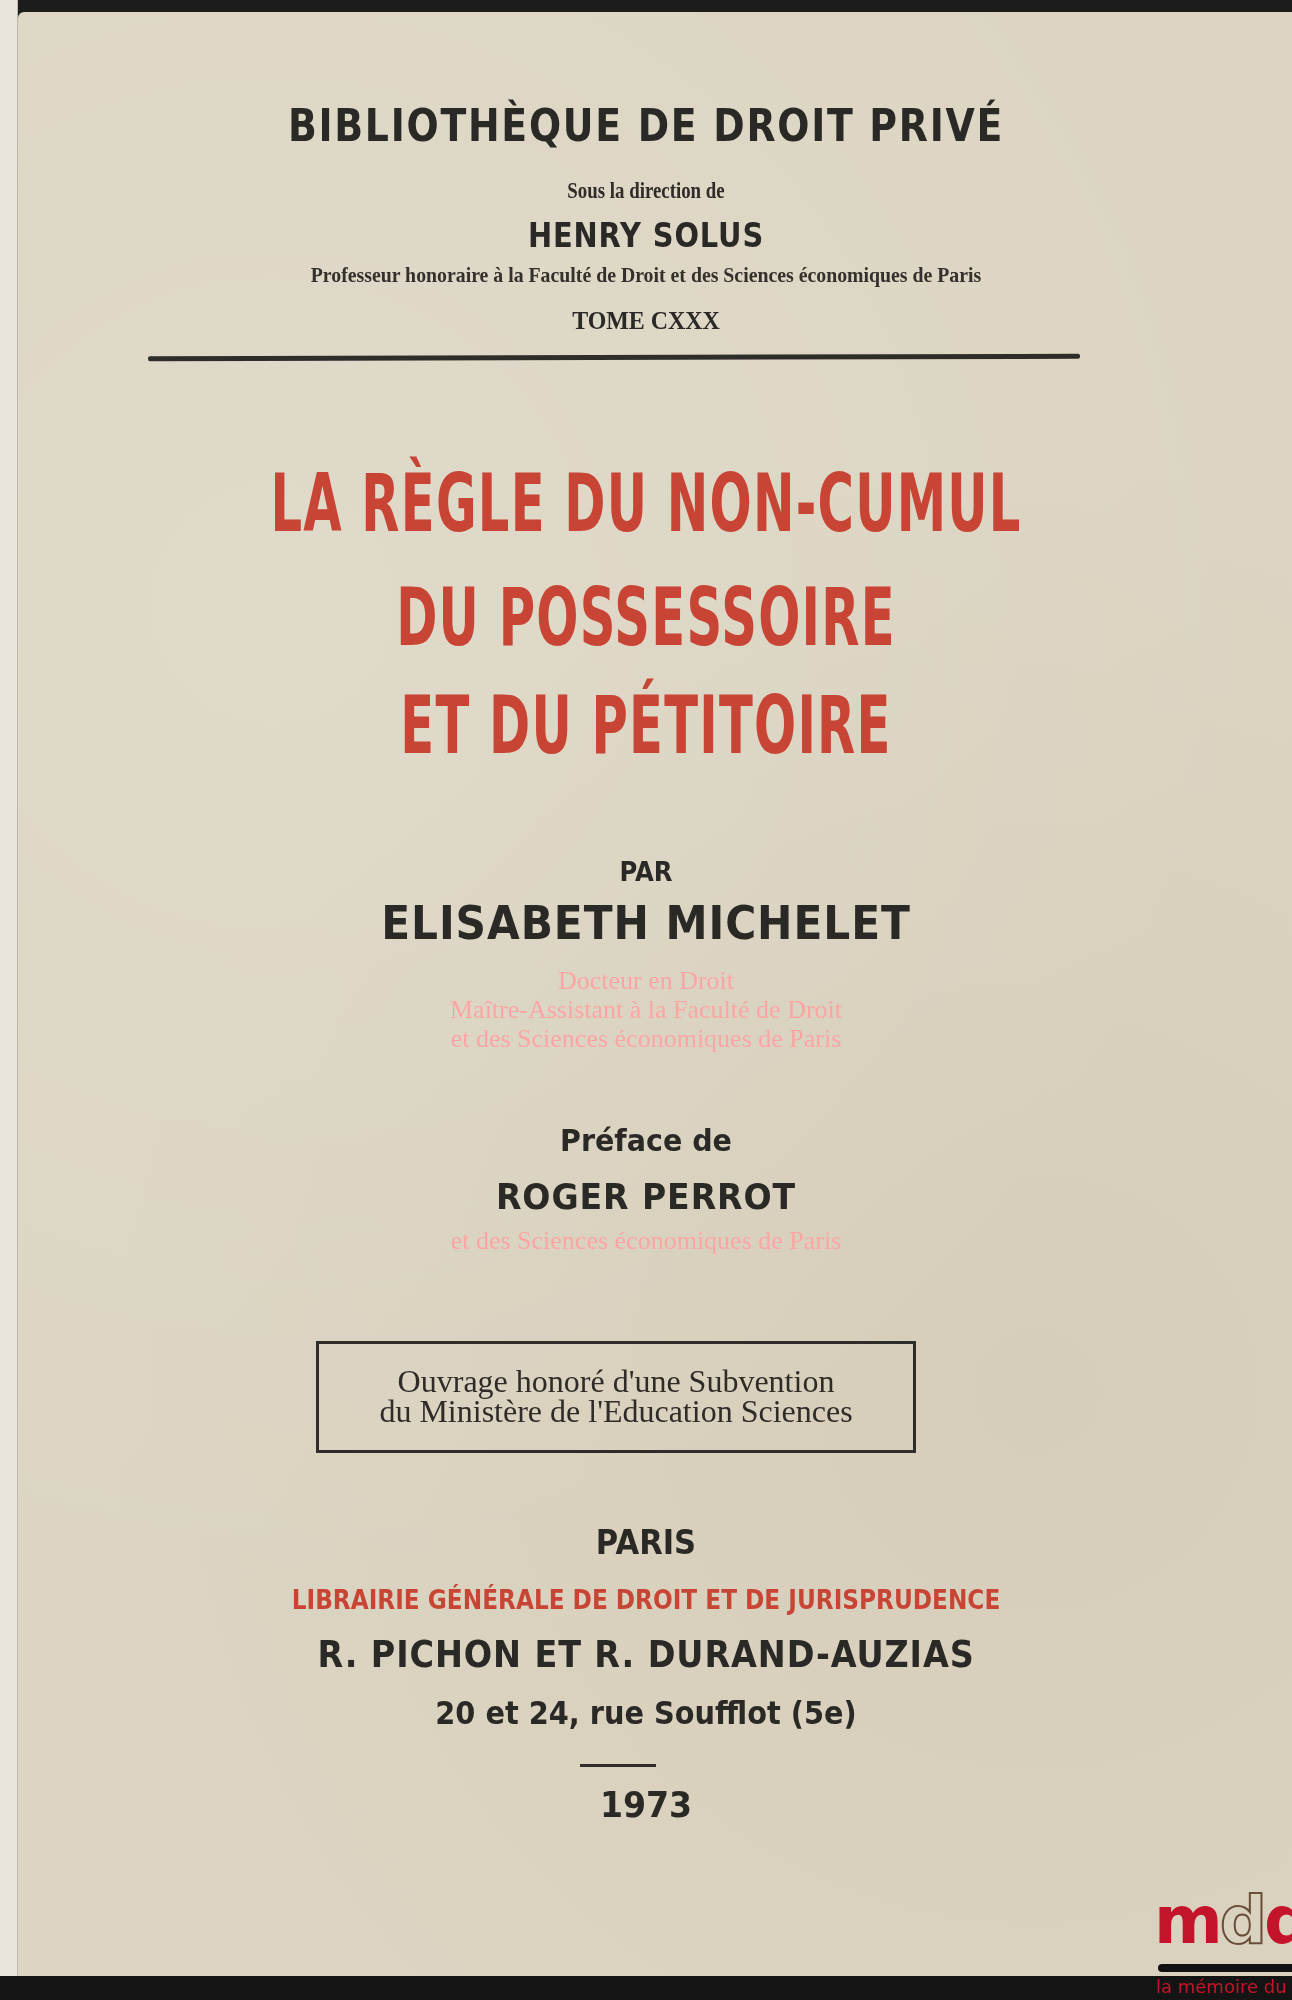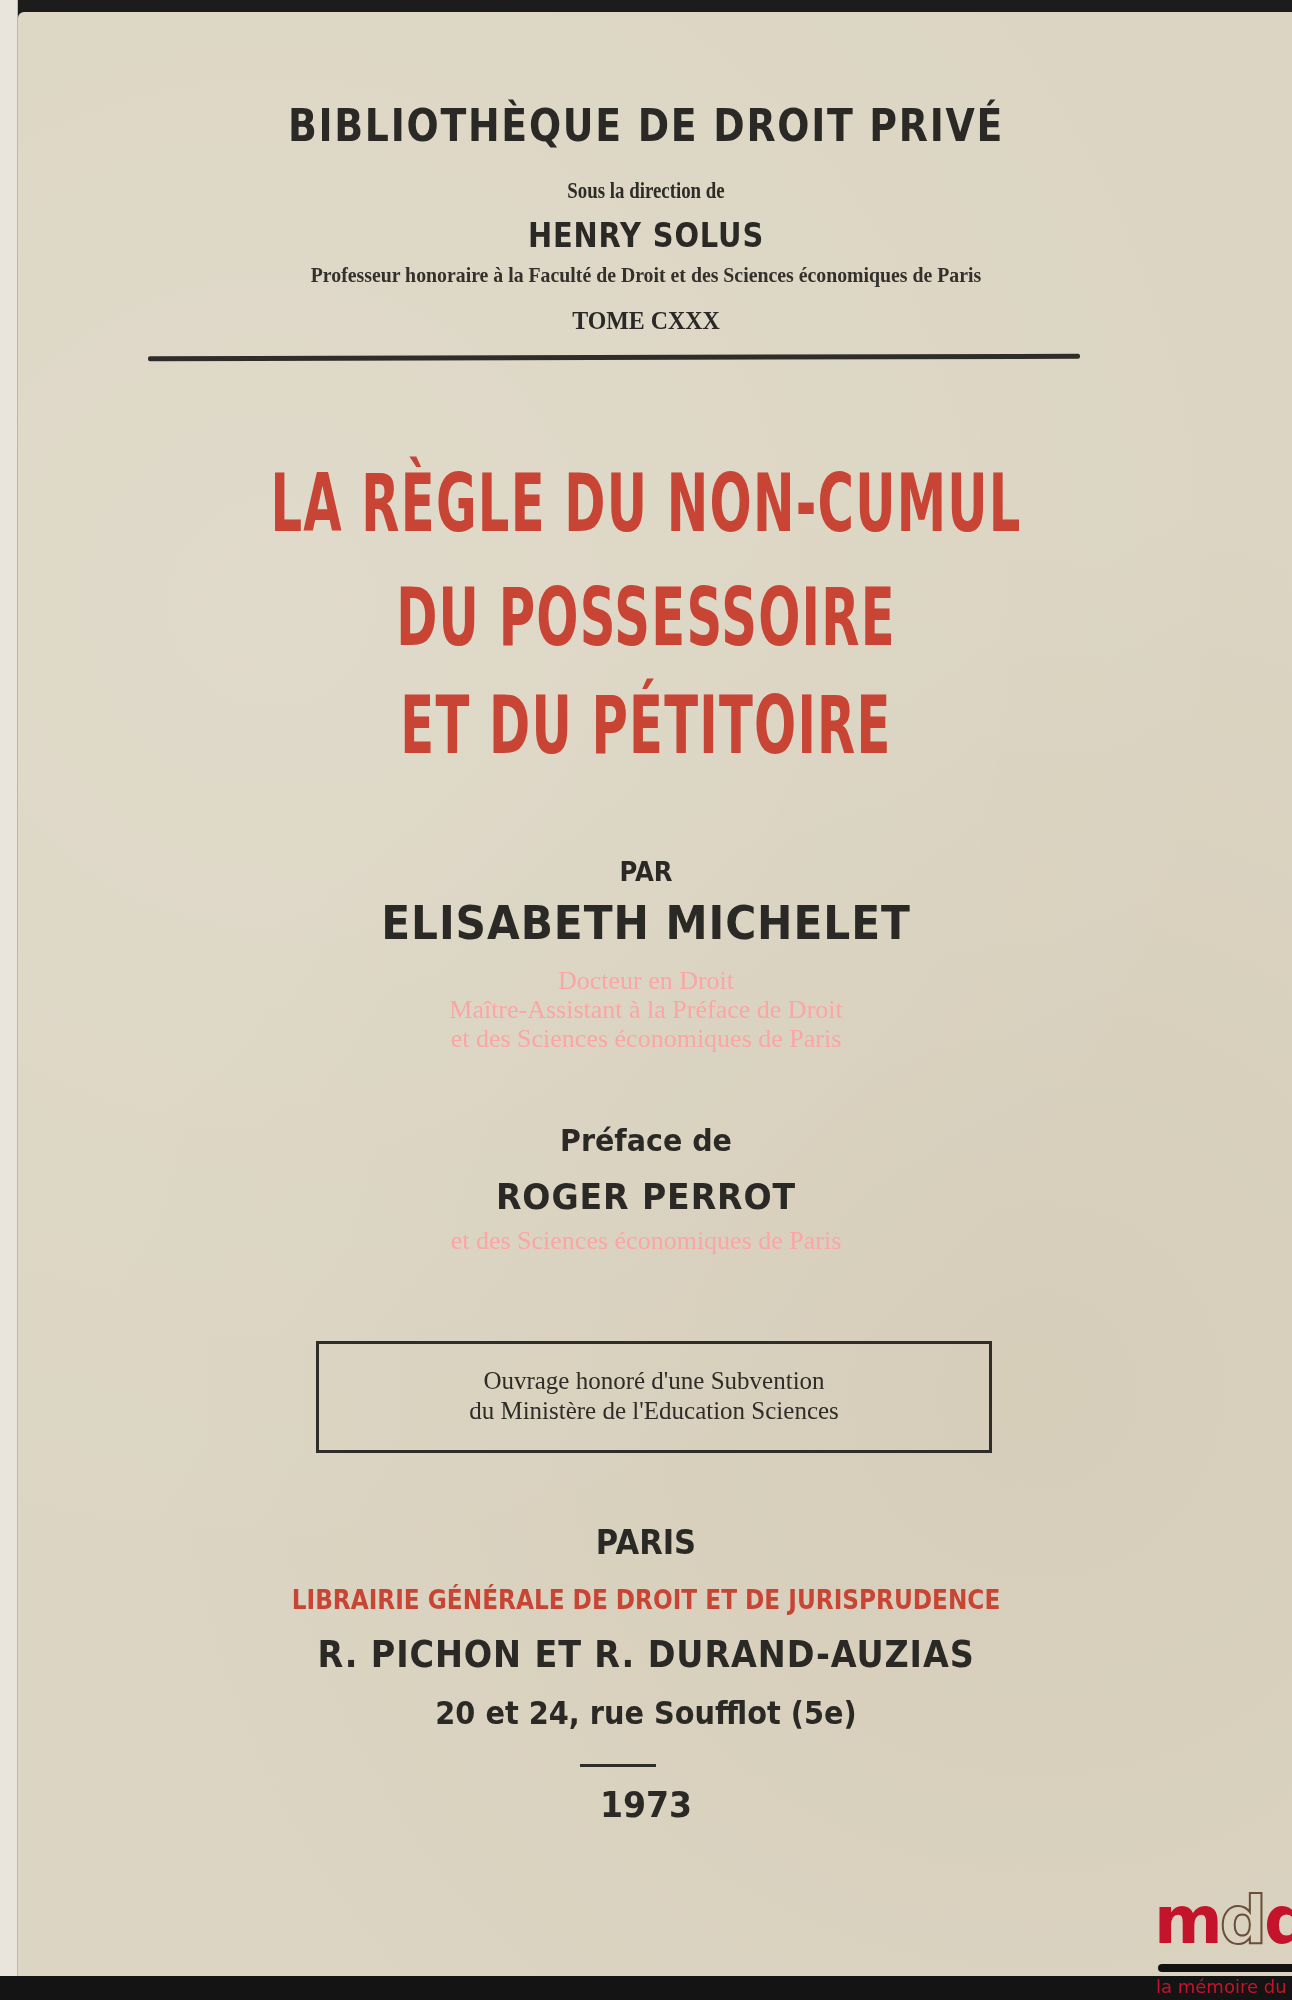--- a/index.html
+++ b/index.html
@@ -35,21 +35,21 @@
 
   .par { top: 856px; font-family: "DejaVu Sans", sans-serif; font-weight: bold; font-size: 27px; color: #2b2926; transform: scaleX(0.9); }
   .author { top: 896px; font-family: "DejaVu Sans", sans-serif; font-weight: bold; font-size: 46px; color: #2b2926; letter-spacing: 1px; transform: scaleX(0.92); }
   .aff { font-size: 26px; color: #fca5a5; line-height: 29px; }
   .aff-1 { top: 966px; }
 
   .preface { top: 1122px; font-family: "DejaVu Sans", sans-serif; font-weight: bold; font-size: 31px; color: #2b2926; transform: scaleX(0.92); }
   .prefacer { top: 1176px; font-family: "DejaVu Sans", sans-serif; font-weight: bold; font-size: 36px; color: #2b2926; transform: scaleX(0.92); letter-spacing: 1px; }
   .aff-2 { top: 1226px; }
 
-  .subvention-box { position: absolute; left: 316px; top: 1341px; width: 676px; height: 112px; border: 3px solid #2f2d2a; text-align: center; padding-top: 22px; font-size: 25px; line-height: 30px; color: #2f2c28; }
+  .subvention-box { position: absolute; left: 316px; top: 1341px; width: 600px; height: 112px; border: 3px solid #2f2d2a; text-align: center; padding-top: 22px; font-size: 32px; line-height: 30px; color: #2f2c28; }
 
   .paris { top: 1522px; font-family: "DejaVu Sans", sans-serif; font-weight: bold; font-size: 34px; color: #2b2926; transform: scaleX(0.9); }
   .publisher { top: 1584px; font-family: "DejaVu Sans", sans-serif; font-weight: bold; font-size: 27px; color: #c84434; transform: scaleX(0.86); }
   .imprint { top: 1632px; font-family: "DejaVu Sans", sans-serif; font-weight: bold; font-size: 38px; color: #2b2926; transform: scaleX(0.88); letter-spacing: 1px; }
   .address { top: 1694px; font-family: "DejaVu Sans", sans-serif; font-weight: bold; font-size: 32px; color: #2b2926; transform: scaleX(0.9); }
   .rule-short { position: absolute; left: 580px; top: 1764px; width: 76px; height: 3px; background: #2f2d2a; }
   .year { top: 1784px; font-family: "DejaVu Sans", sans-serif; font-weight: bold; font-size: 36px; color: #2b2926; transform: scaleX(0.92); }
 
   .logo { position: absolute; left: 1134px; top: 1888px; width: 150px; height: 110px; margin-left: 20px; }
   .logo-mark { position: absolute; left: 0; top: 0; font-family: "DejaVu Sans", sans-serif; font-weight: bold; font-size: 66px; line-height: 66px; color: #c4142b; letter-spacing: -3px; }
@@ -73,21 +73,21 @@
 <div class="rule-top"></div>
 
 <div class="center title-line title-1">LA RÈGLE DU NON-CUMUL</div>
 <div class="center title-line title-2">DU POSSESSOIRE</div>
 <div class="center title-line title-3">ET DU PÉTITOIRE</div>
 
 <div class="center par">PAR</div>
 <div class="center author">ELISABETH MICHELET</div>
 <div class="center aff aff-1">
   <div>Docteur en Droit</div>
-  <div>Maître-Assistant à la Préface de Droit</div>
+  <div>Maître-Assistant à la Faculté de Droit</div>
   <div>et des Sciences économiques de Paris</div>
 </div>
 
 <div class="center preface">Préface de</div>
 <div class="center prefacer">ROGER PERROT</div>
 <div class="center aff aff-2">
   <div>et des Sciences économiques de Paris</div>
 </div>
 
 <div class="subvention-box">

